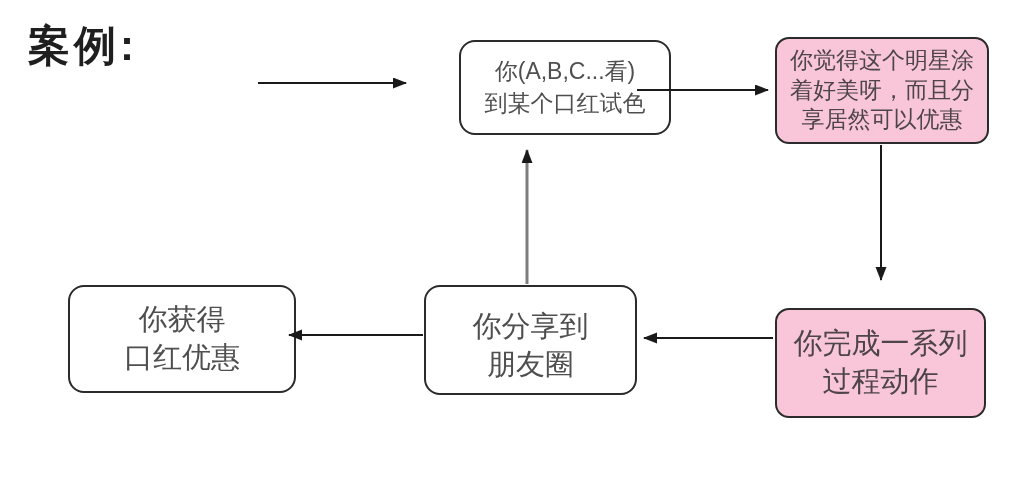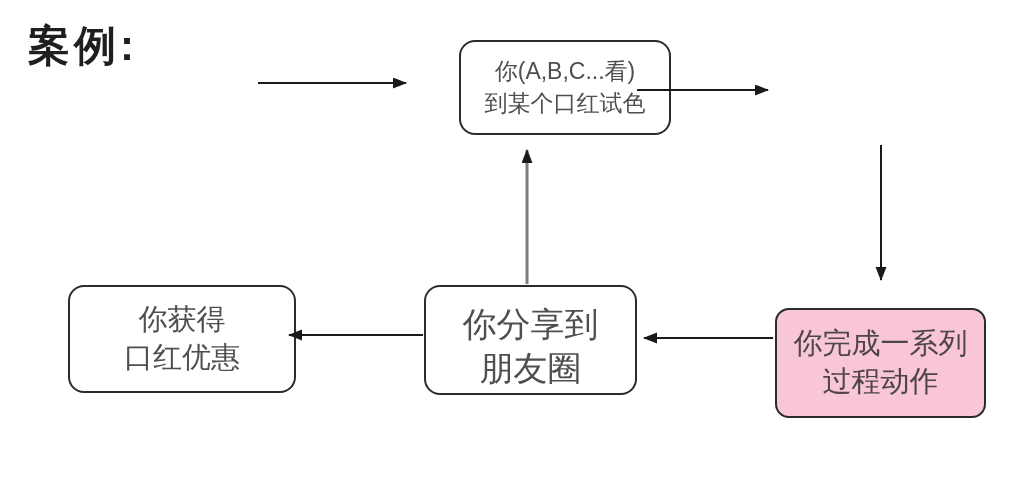--- a/index.html
+++ b/index.html
@@ -54,21 +54,21 @@
   .node.pink .node-label{
     color:var(--pink-text);
   }
   #node-see-swatch      {left:424px; top:40px;  width:212px; height:95px;margin-left:35px;}
   #node-see-swatch .node-label{font-size:23px;}
   #node-star-beautiful  {left:775px; top:37px;  width:214px; height:107px;}
   #node-star-beautiful .node-label{font-size:23px; line-height:1.28;}
   #node-complete-actions{left:775px; top:284px; width:211px; height:110px;margin-top:24px;}
   #node-complete-actions .node-label{font-size:29px; line-height:1.3;}
   #node-share-moments   {left:424px; top:285px; width:213px; height:110px;}
-  #node-share-moments .node-label{font-size:34px; line-height:1.3;margin-top:12px;}
+  #node-share-moments .node-label{font-size:29px; line-height:1.3;margin-top:12px;}
   #node-get-discount    {left:68px;  top:285px; width:228px; height:108px;}
   #node-get-discount .node-label{font-size:29px; line-height:1.3;}
   .arrows{
     position:absolute;
     left:0; top:0;
     width:1024px;
     height:488px;
     pointer-events:none;
   }
 </style>
@@ -77,20 +77,25 @@
 
 <div class="canvas">
 
   <div class="diagram-title">案例:</div>
 
   <div class="node" id="node-see-swatch">
     <div class="node-label">你(A,B,C...看)
 到某个口红试色</div>
   </div>
 
+  <div class="node pink" id="node-star-beautiful">
+    <div class="node-label">你觉得这个明星涂
+着好美呀，而且分
+享居然可以优惠</div>
+  </div>
 
   <div class="node pink" id="node-complete-actions">
     <div class="node-label">你完成一系列
 过程动作</div>
   </div>
 
   <div class="node" id="node-share-moments">
     <div class="node-label">你分享到
 朋友圈</div>
   </div>

